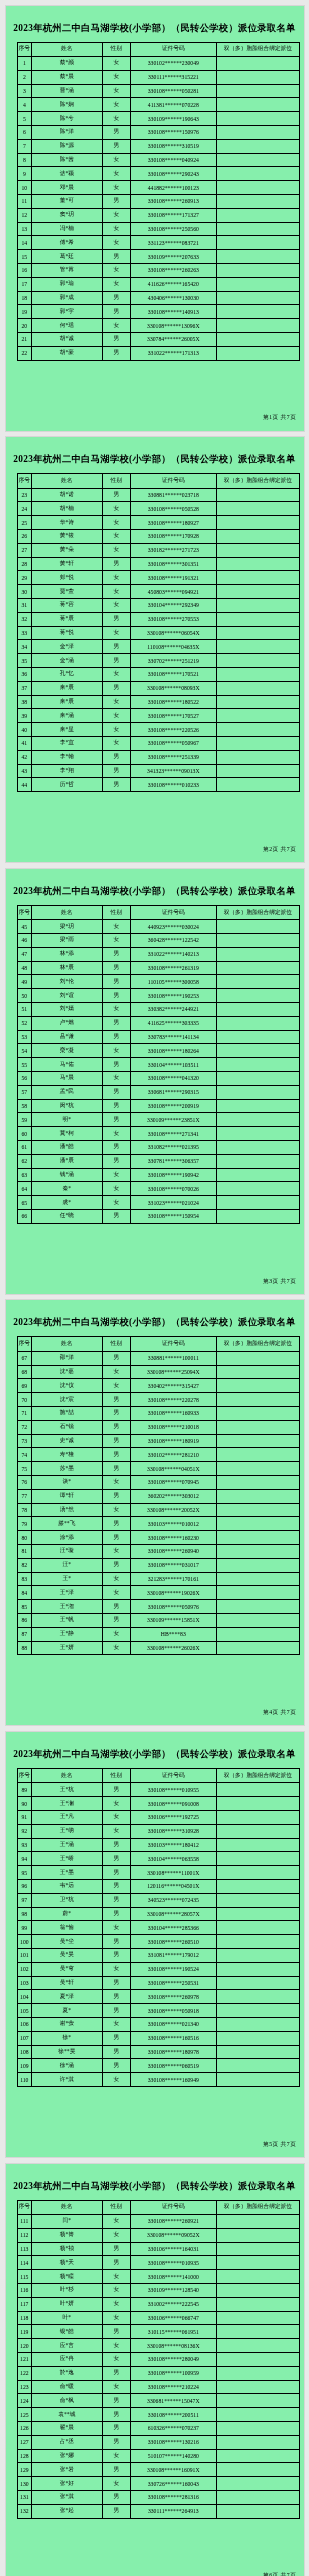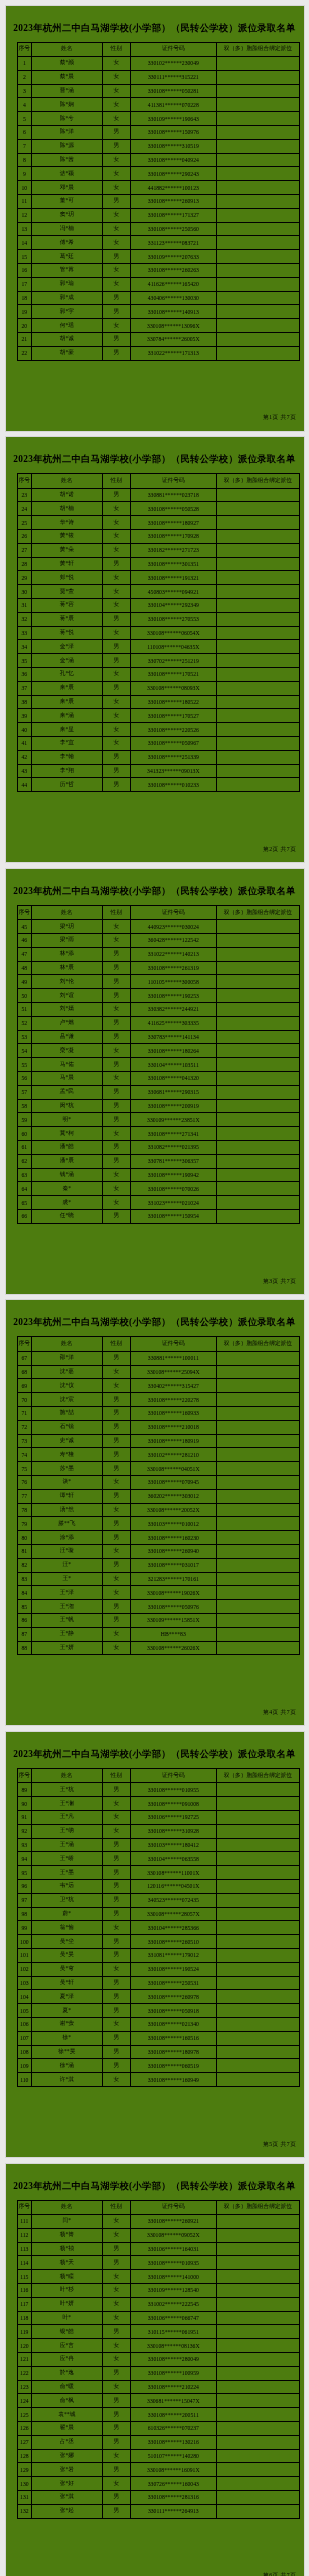--- a/index.html
+++ b/index.html
@@ -8,21 +8,21 @@
     background:#e9e9e9;
     font-family:"Liberation Serif","DejaVu Serif",serif;
     color:#000;
   }
   .pages{padding:4.6px 2.6px 0 2.6px;}
   .page{
     box-sizing:border-box;
     width:300px;
     height:427px;
     margin:0 auto 4.6px auto;
-    background:#4d7c0f;
+    background:#86efac;
     border:0.5px solid #d6d6d6;
     position:relative;
     overflow:hidden;
   }
   .page-title{
     padding-top:16px;
     text-align:center;
     font-size:9.3px;
     font-weight:bold;
     letter-spacing:0.3px;

